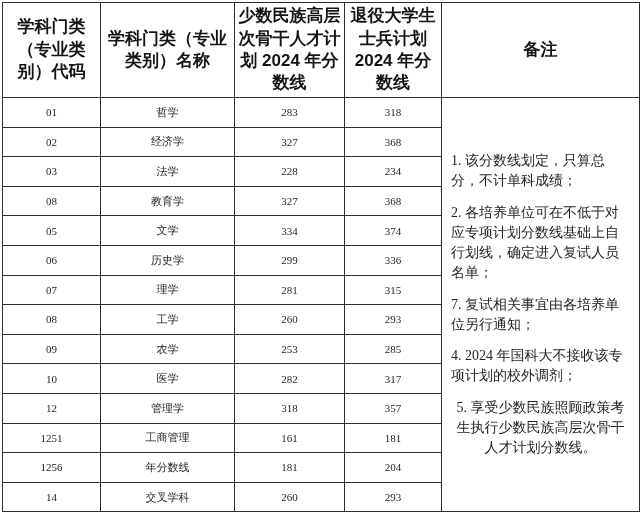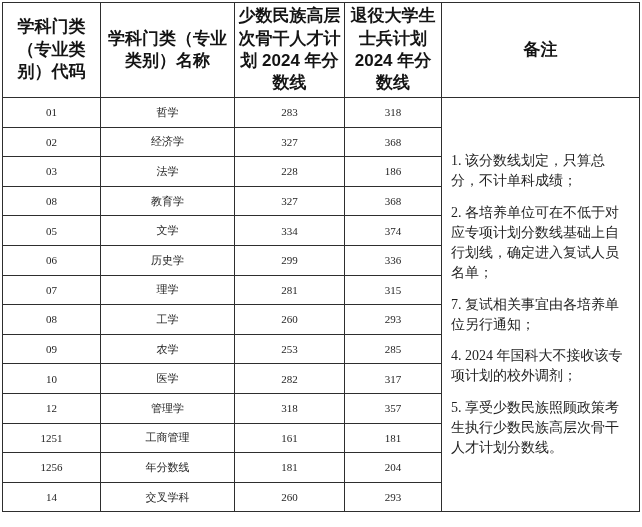--- a/index.html
+++ b/index.html
@@ -46,21 +46,21 @@
     padding: 1px 2px;
   }
   td.remarks-cell {
     text-align: left;
     vertical-align: middle;
     padding: 6px 9px;
     font-size: 14px;
     line-height: 1.42;
   }
   .remark-item { margin: 0 0 12px 0; }
-  .remark-item:last-child { margin-bottom: 0; }
+  .remark-item:last-child { margin-bottom: 0; text-align: center; }
 </style>
 </head>
 <body>
 
 <div class="page">
   <table class="score-table">
     <colgroup>
       <col style="width:98px">
       <col style="width:134px">
       <col style="width:110px">
@@ -93,21 +93,21 @@
       <tr>
         <td>02</td>
         <td>经济学</td>
         <td>327</td>
         <td>368</td>
       </tr>
       <tr>
         <td>03</td>
         <td>法学</td>
         <td>228</td>
-        <td>186</td>
+        <td>234</td>
       </tr>
       <tr>
         <td>08</td>
         <td>教育学</td>
         <td>327</td>
         <td>368</td>
       </tr>
       <tr>
         <td>05</td>
         <td>文学</td>

